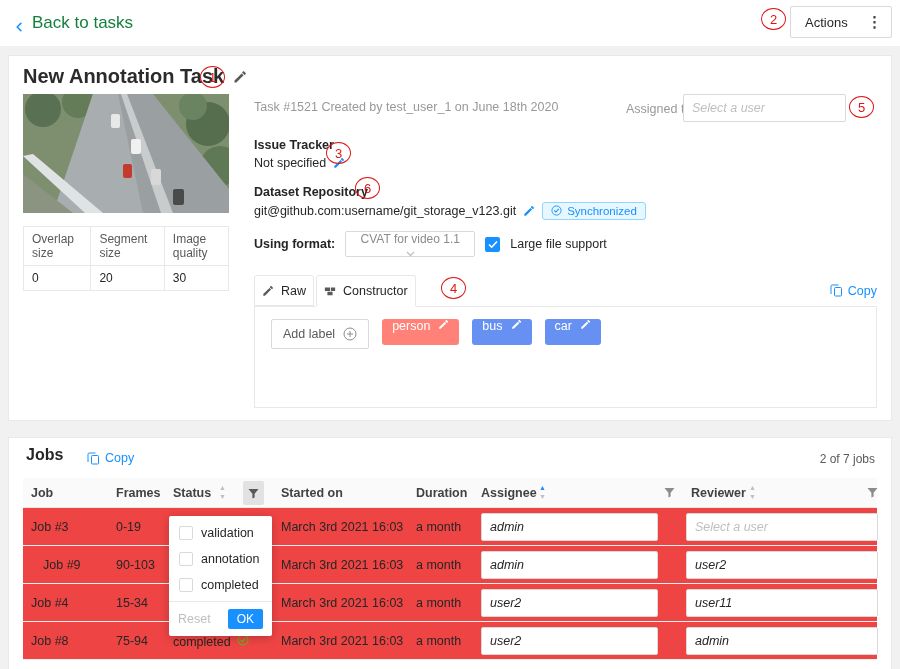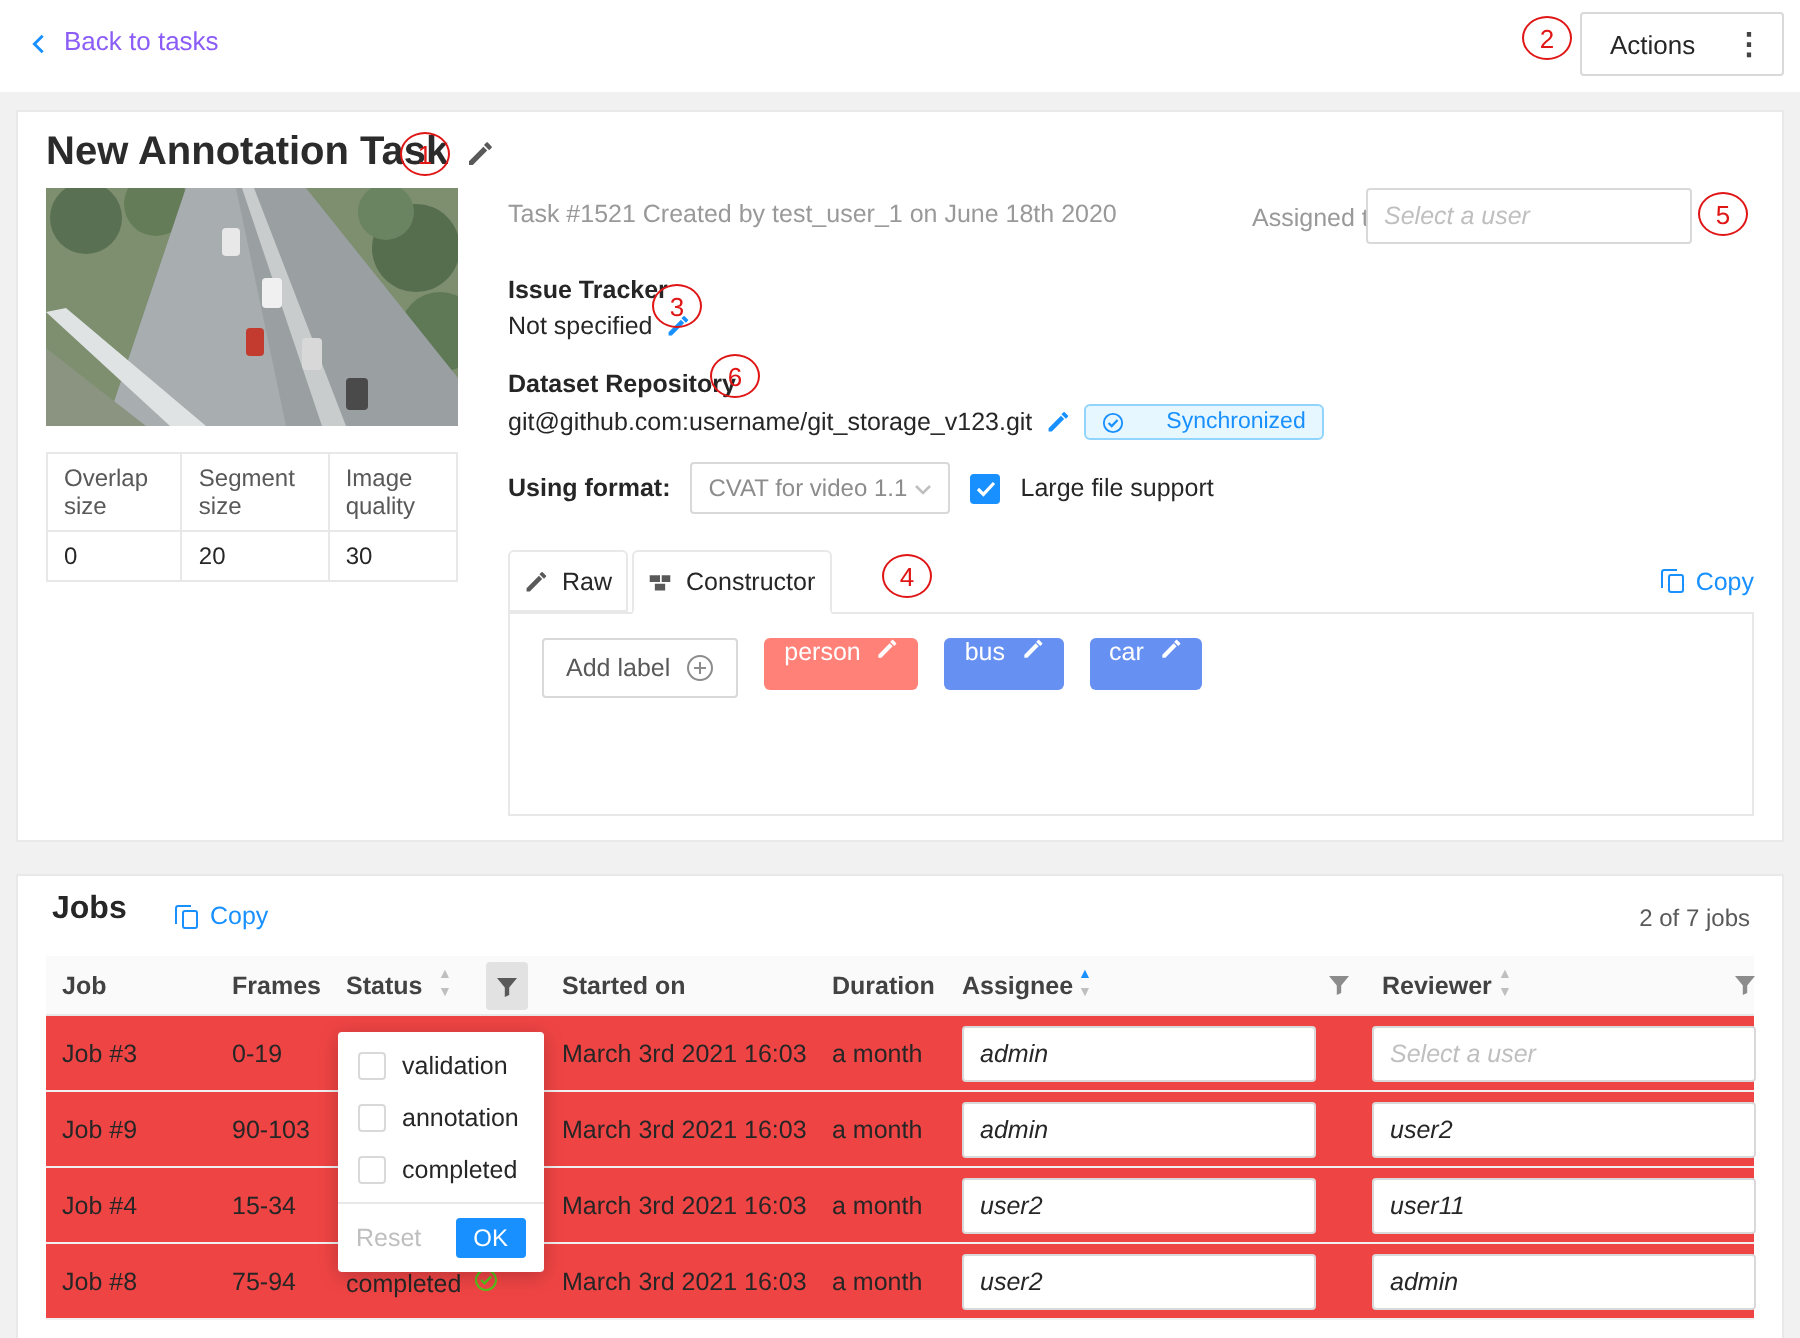--- a/index.html
+++ b/index.html
@@ -7,21 +7,21 @@
   body {
     font-family:"Liberation Sans", sans-serif;
     background:#f1f1f1;
     color:#262626;
     position:relative;
     overflow:hidden;
     font-size:12.5px;
   }
   .topbar { position:absolute; top:0; left:0; right:0; height:46px; background:#fff; }
   .back-link { position:absolute; left:14px; top:13px; display:flex; align-items:flex-end; gap:7px;
-    color:#8b5cf6; font-size:13px; cursor:pointer; text-decoration:none; }
+    color:#15803d; font-size:17px; cursor:pointer; text-decoration:none; }
   .actions-btn { position:absolute; right:8px; top:6px; width:102px; height:32px; background:#fff;
     border:1px solid #d9d9d9; border-radius:2px; display:flex; align-items:center;
     justify-content:space-between; padding:0 9px 0 14px; font-size:13px; color:#262626; cursor:pointer; }
   .kebab { font-size:15px; font-weight:bold; color:#434343; }
 
   .ann { position:absolute; width:25px; height:22px; border:1.7px solid #e01515; border-radius:50%;
     color:#e01515; font-size:13px; display:flex; align-items:center; justify-content:center;
     z-index:100; pointer-events:none; }
 
   .card { position:absolute; left:8px; right:8px; background:#fff; border:1px solid #e9e9e9; }
@@ -45,26 +45,26 @@
   .meta { position:absolute; left:245px; top:44px; font-size:12.5px; color:#999; }
   .assigned-label { position:absolute; left:617px; top:46px; font-size:12.5px; color:#999; }
   .text-input { border:1px solid #d9d9d9; border-radius:2px; padding:0 8px; font-size:12.5px;
     color:#262626; font-family:"Liberation Sans", sans-serif; background:#fff; outline:none;font-style:italic; }
   .text-input::placeholder { color:#bfbfbf; }
   .assigned-input { position:absolute; left:674px; top:38px; width:163px; height:28px; }
 
   .section-label { position:absolute; font-weight:bold; font-size:12.5px; color:#262626; }
   .value-row { position:absolute; display:flex; align-items:center; gap:7px; font-size:12.5px; }
 
-  .badge { display:inline-flex; align-items:center; gap:21px; background:#e6f7ff;
+  .badge { display:inline-flex; gap:5px; background:#e6f7ff;
     border:1px solid #91d5ff; color:#1890ff; font-size:11.5px; padding:2px 8px; border-radius:3px; }
 
   .select-box { display:inline-flex; align-items:center; justify-content:space-between; width:130px;
     height:26px; border:1px solid #d9d9d9; border-radius:2px; padding:0 8px; font-size:12px;
-    color:#8c8c8c; background:#fff; cursor:pointer; }
+    color:#8c8c8c; background:#fff; cursor:pointer;flex-direction:column; }
   .cb-checked { width:15px; height:15px; background:#1890ff; border-radius:2px; display:inline-flex;
     align-items:center; justify-content:center; cursor:pointer; }
 
   .tabs-row { position:absolute; left:245px; top:219px; right:14px; height:32px;
     border-bottom:1px solid #e8e8e8; display:flex; align-items:flex-end; }
   .tab { height:31px; display:flex; align-items:center; gap:7px; padding:0 7px; font-size:12.5px;
     color:#262626; border:1px solid #e8e8e8; border-radius:3px 3px 0 0; background:#fff;
     margin-right:2px; cursor:pointer;margin-top:40px; }
   .tab.active { height:32px; margin-bottom:-1px; border-bottom:2px solid #fff; }
   .copy-link { margin-left:auto; align-self:center; display:flex; align-items:center; gap:5px;
@@ -349,21 +349,21 @@
 
     <div class="jrow">
       <span class="cell job-link" style="left:8px;">Job #3</span>
       <span class="cell" style="left:93px;">0-19</span>
       <span class="cell" style="left:258px;">March 3rd 2021 16:03</span>
       <span class="cell" style="left:393px;">a month</span>
       <input class="text-input cell-input assignee-input" value="admin" style="">
       <input class="text-input cell-input reviewer-input" placeholder="Select a user" style="">
     </div>
     <div class="jrow">
-      <span class="cell job-link" style="left:8px;">Job #9</span>
+      <span class="cell job-link" style="left:20px;">Job #9</span>
       <span class="cell" style="left:93px;">90-103</span>
       <span class="cell" style="left:258px;">March 3rd 2021 16:03</span>
       <span class="cell" style="left:393px;">a month</span>
       <input class="text-input cell-input assignee-input" value="admin" style="">
       <input class="text-input cell-input reviewer-input" value="user2" style="">
     </div>
     <div class="jrow">
       <span class="cell job-link" style="left:8px;">Job #4</span>
       <span class="cell" style="left:93px;">15-34</span>
       <span class="cell" style="left:258px;">March 3rd 2021 16:03</span>

